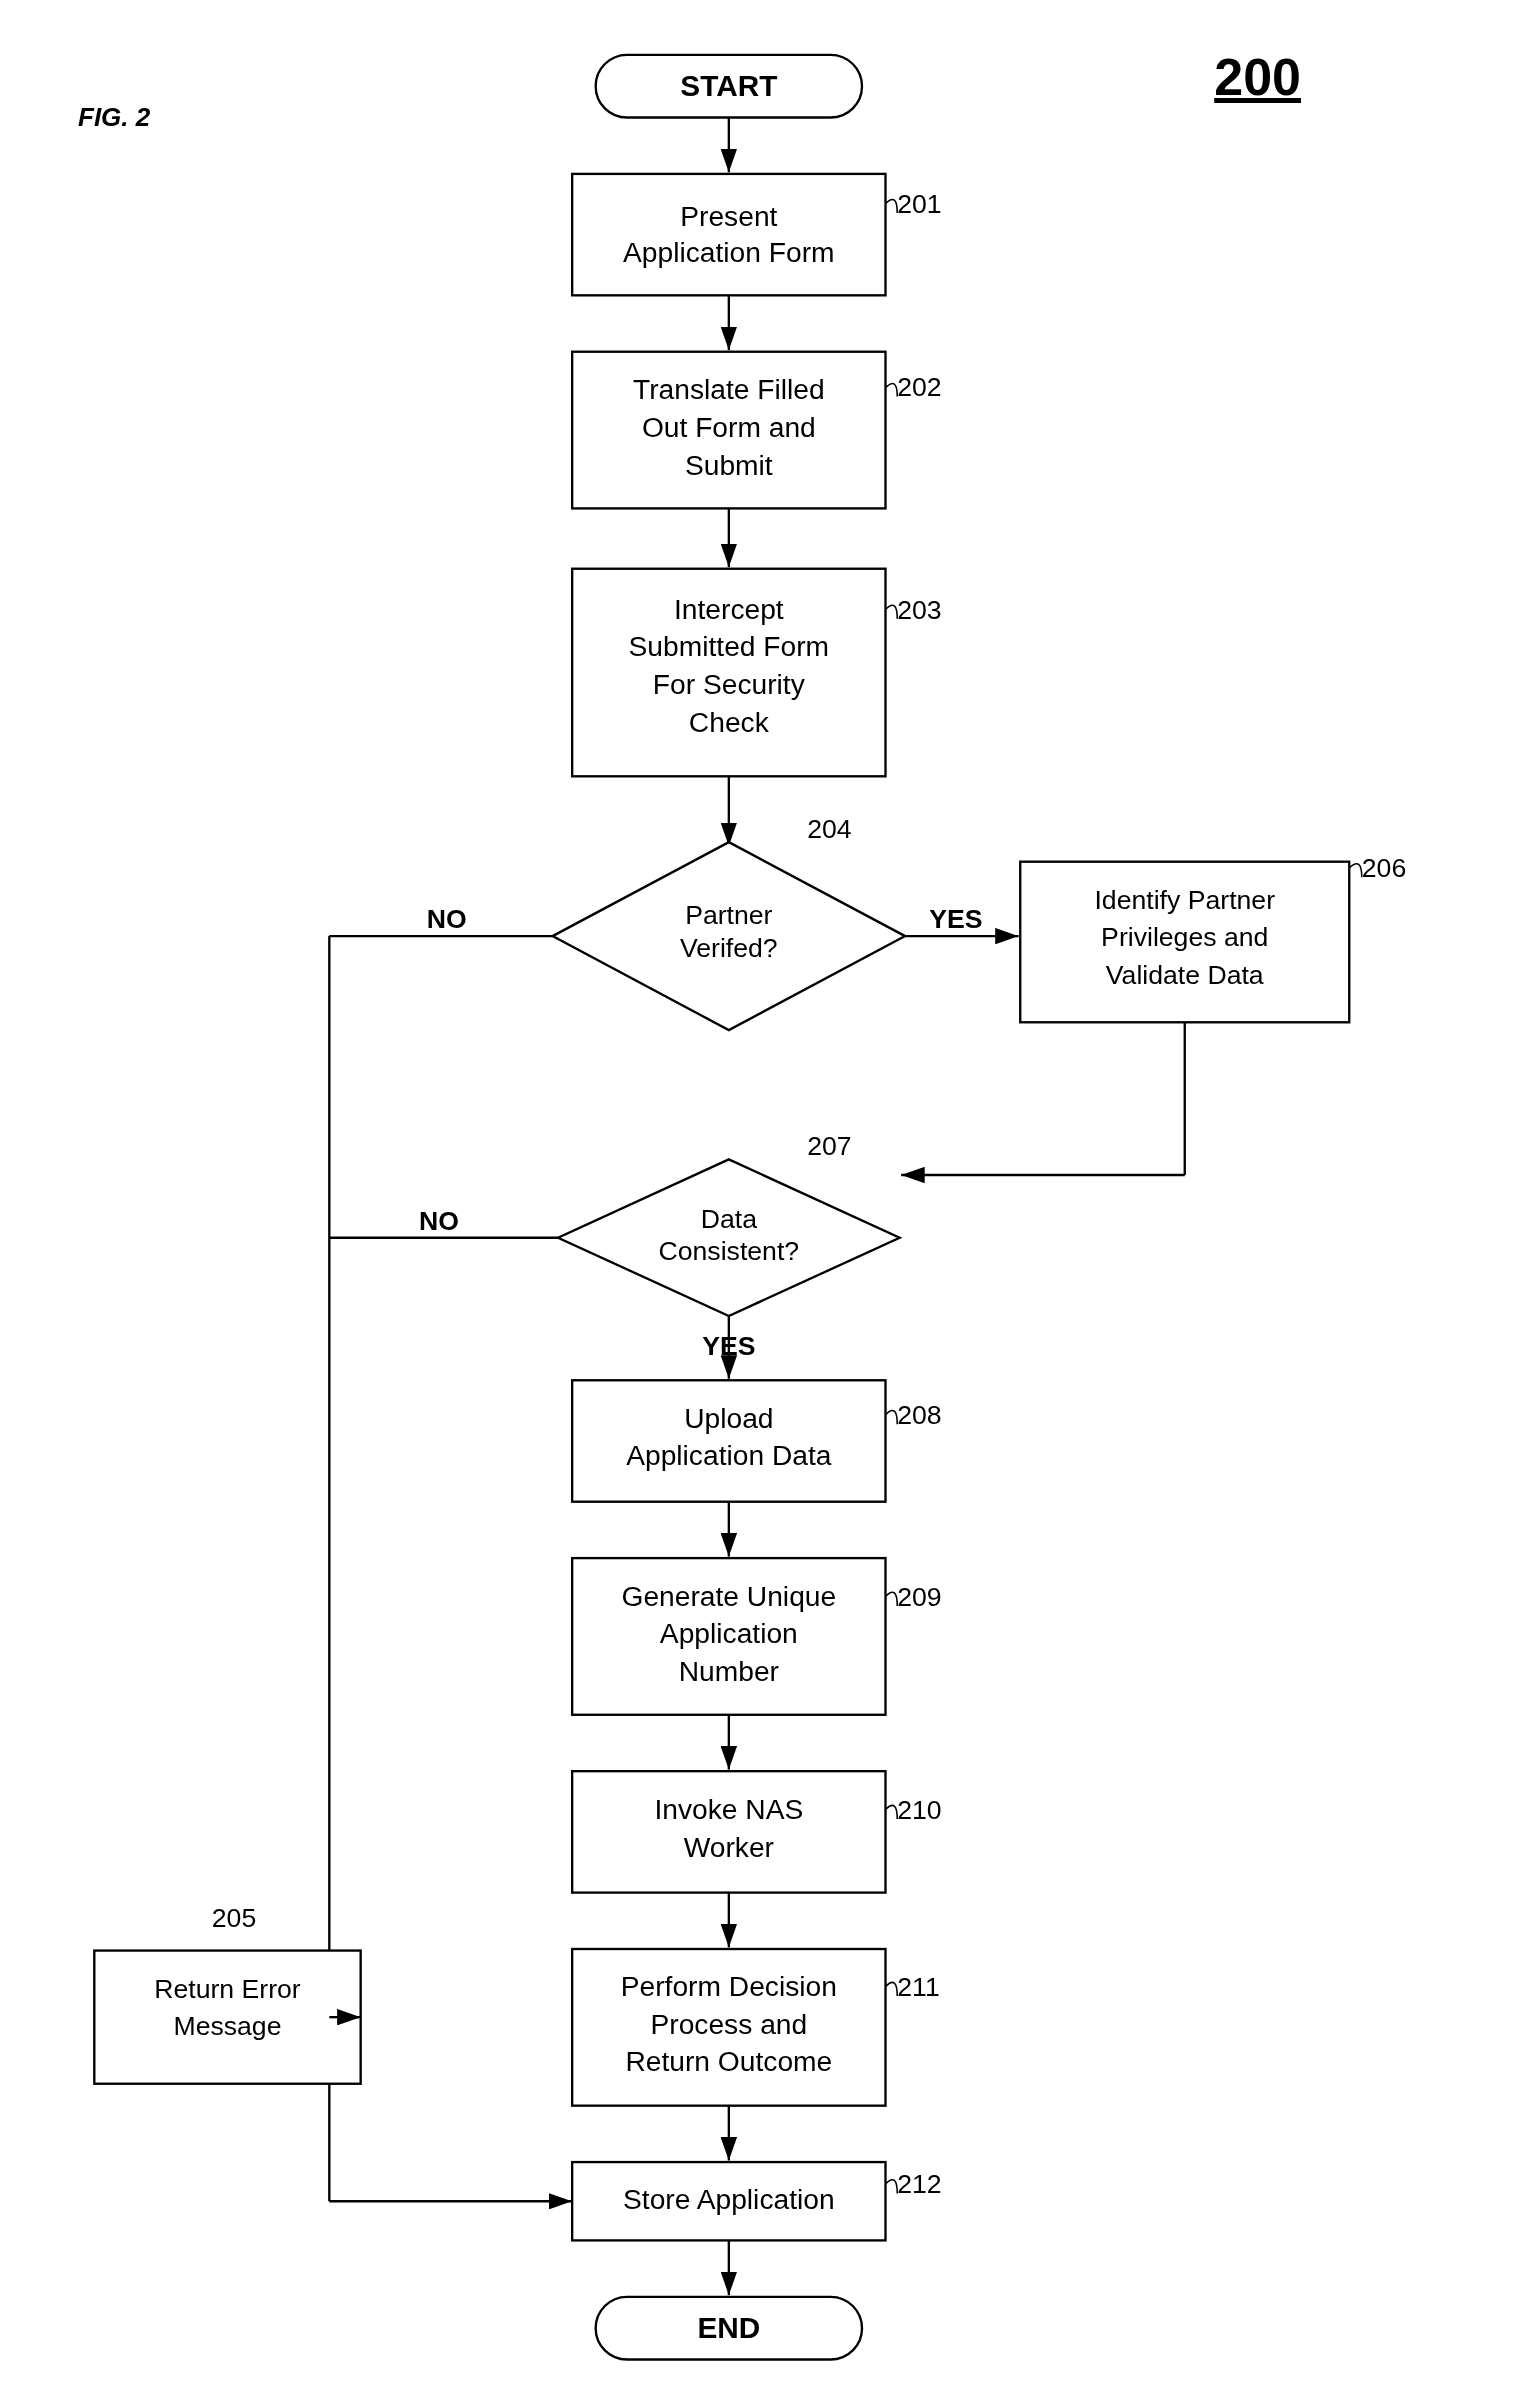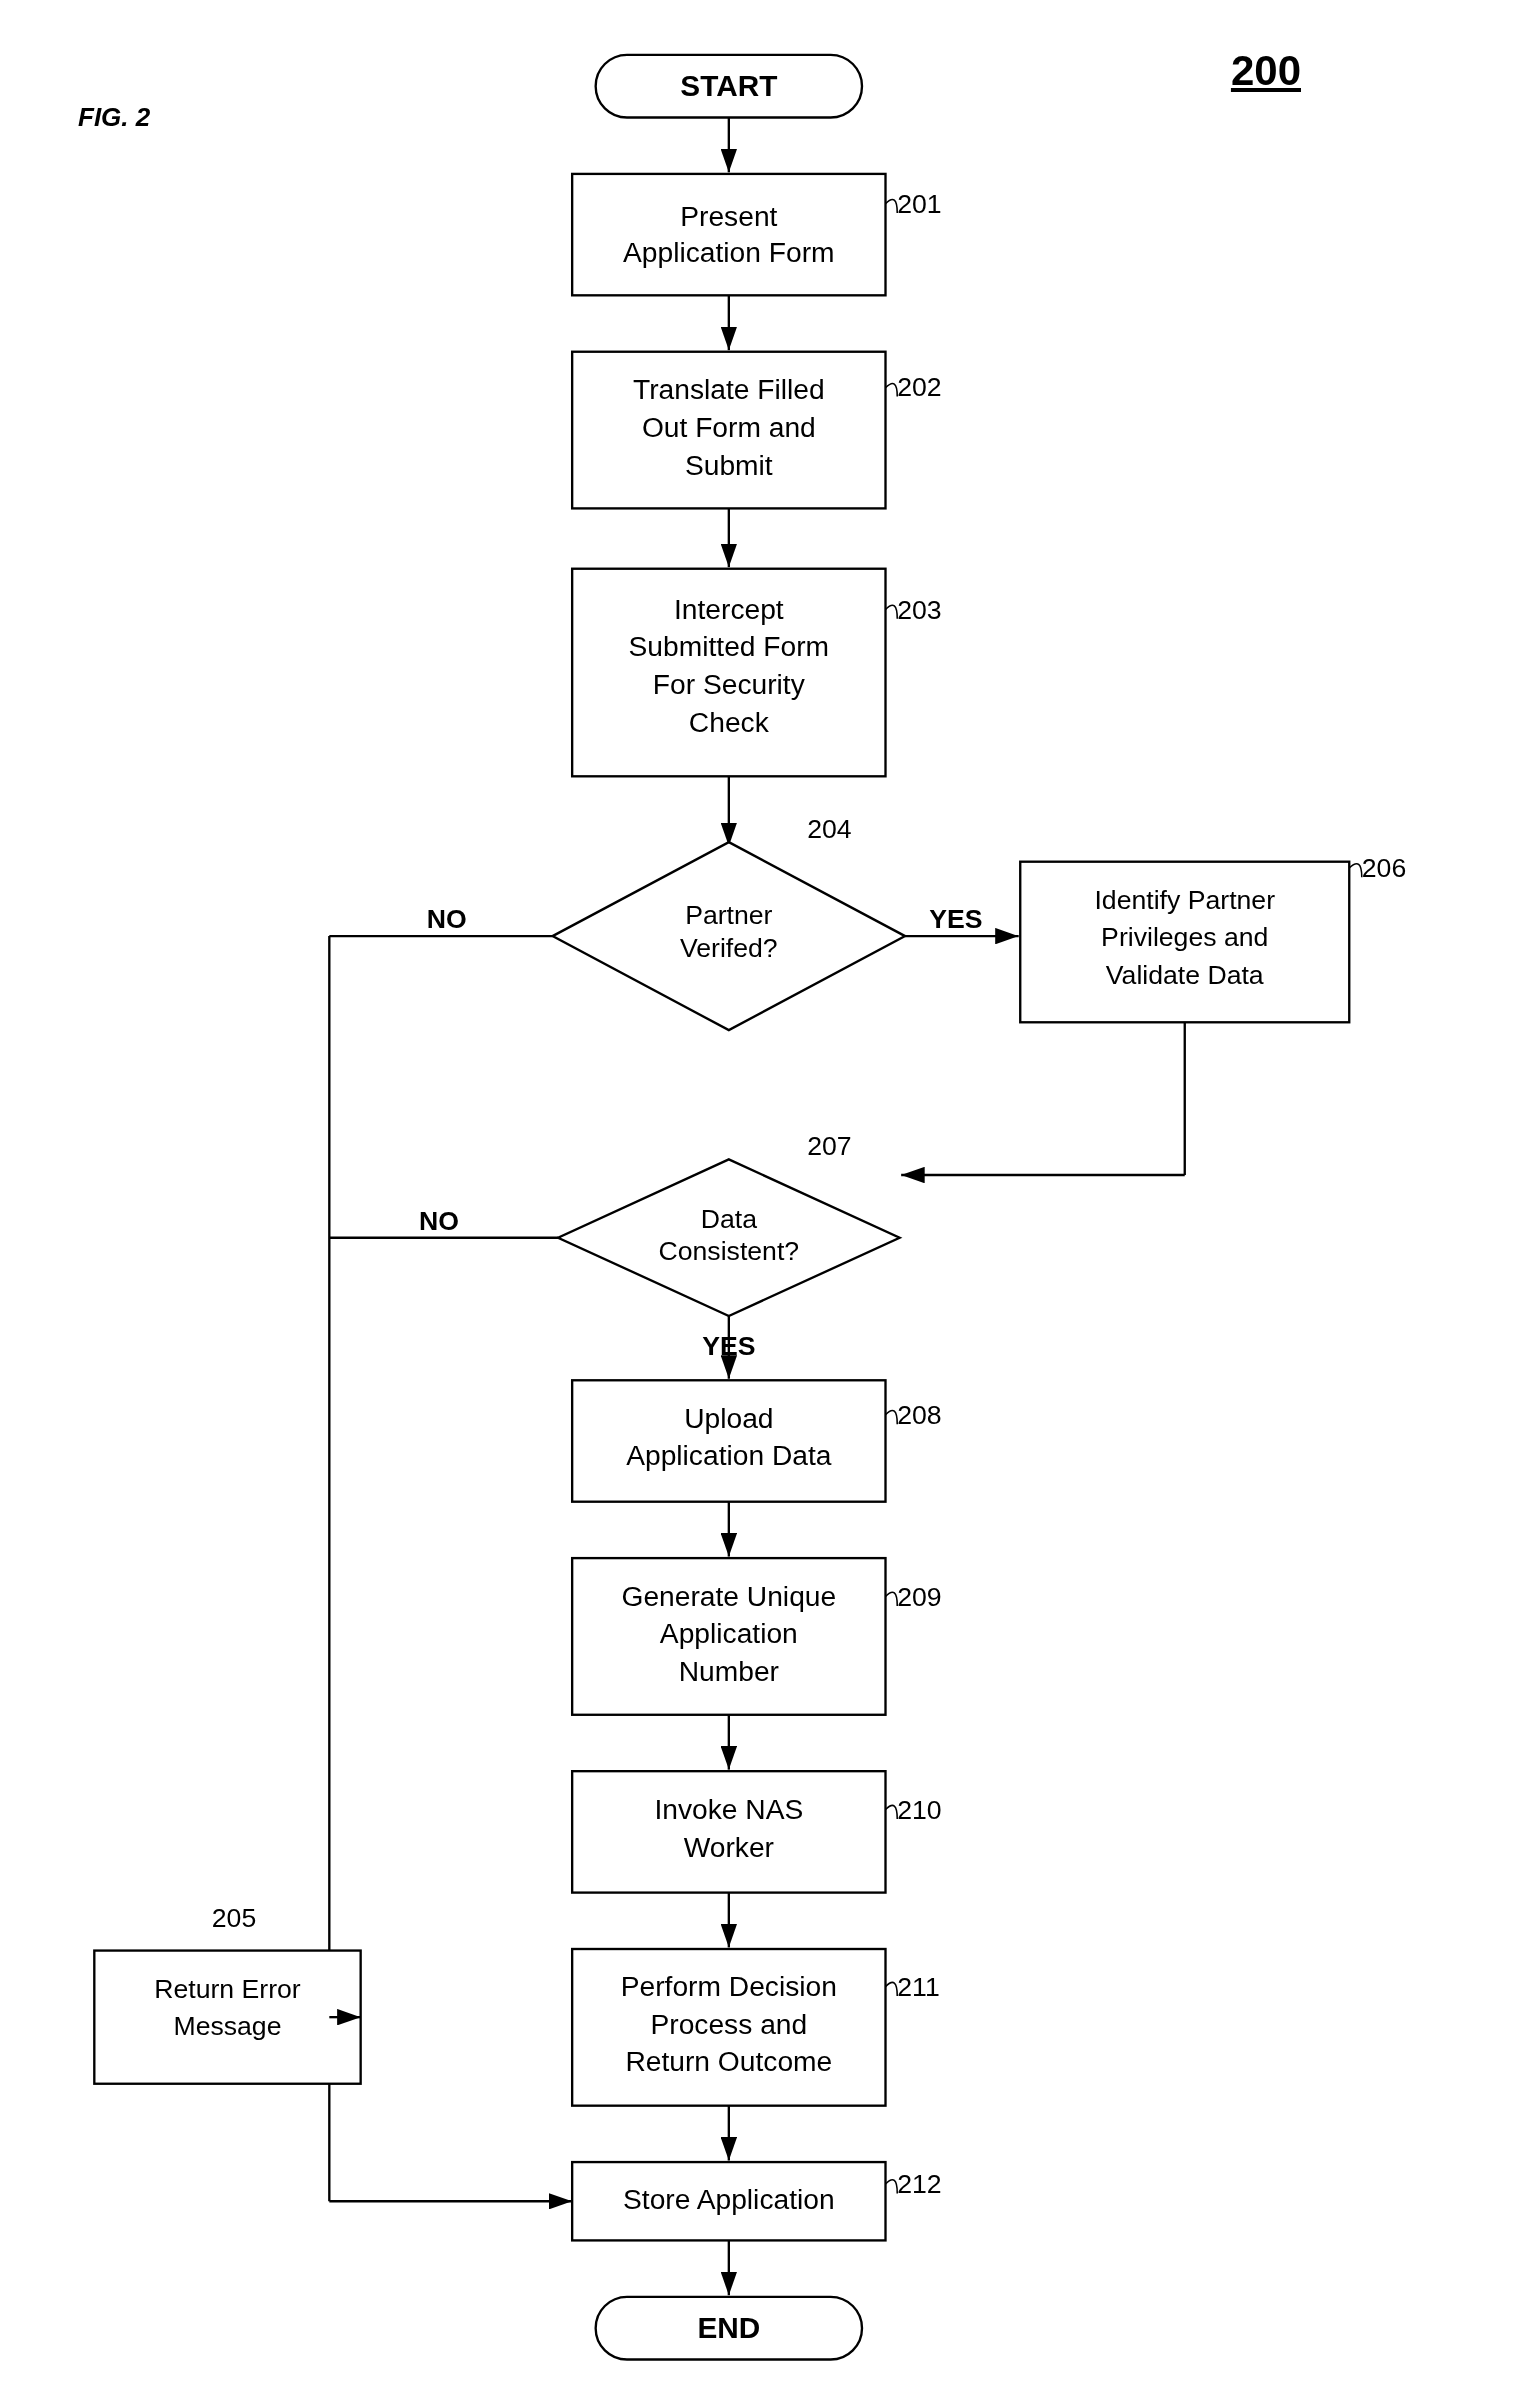--- a/index.html
+++ b/index.html
@@ -24,21 +24,21 @@
       left: 78px;
       font-size: 26px;
       font-weight: bold;
       font-style: italic;
     }
 
     .diagram-number {
       position: absolute;
       top: 47px;
       right: 235px;
-      font-size: 42px;
+      font-size: 52px;
       font-weight: bold;
       text-decoration: underline;
     }
 
     
     .fc-svg {
       display: block;
       margin: 0 auto;
     }
   </style>

